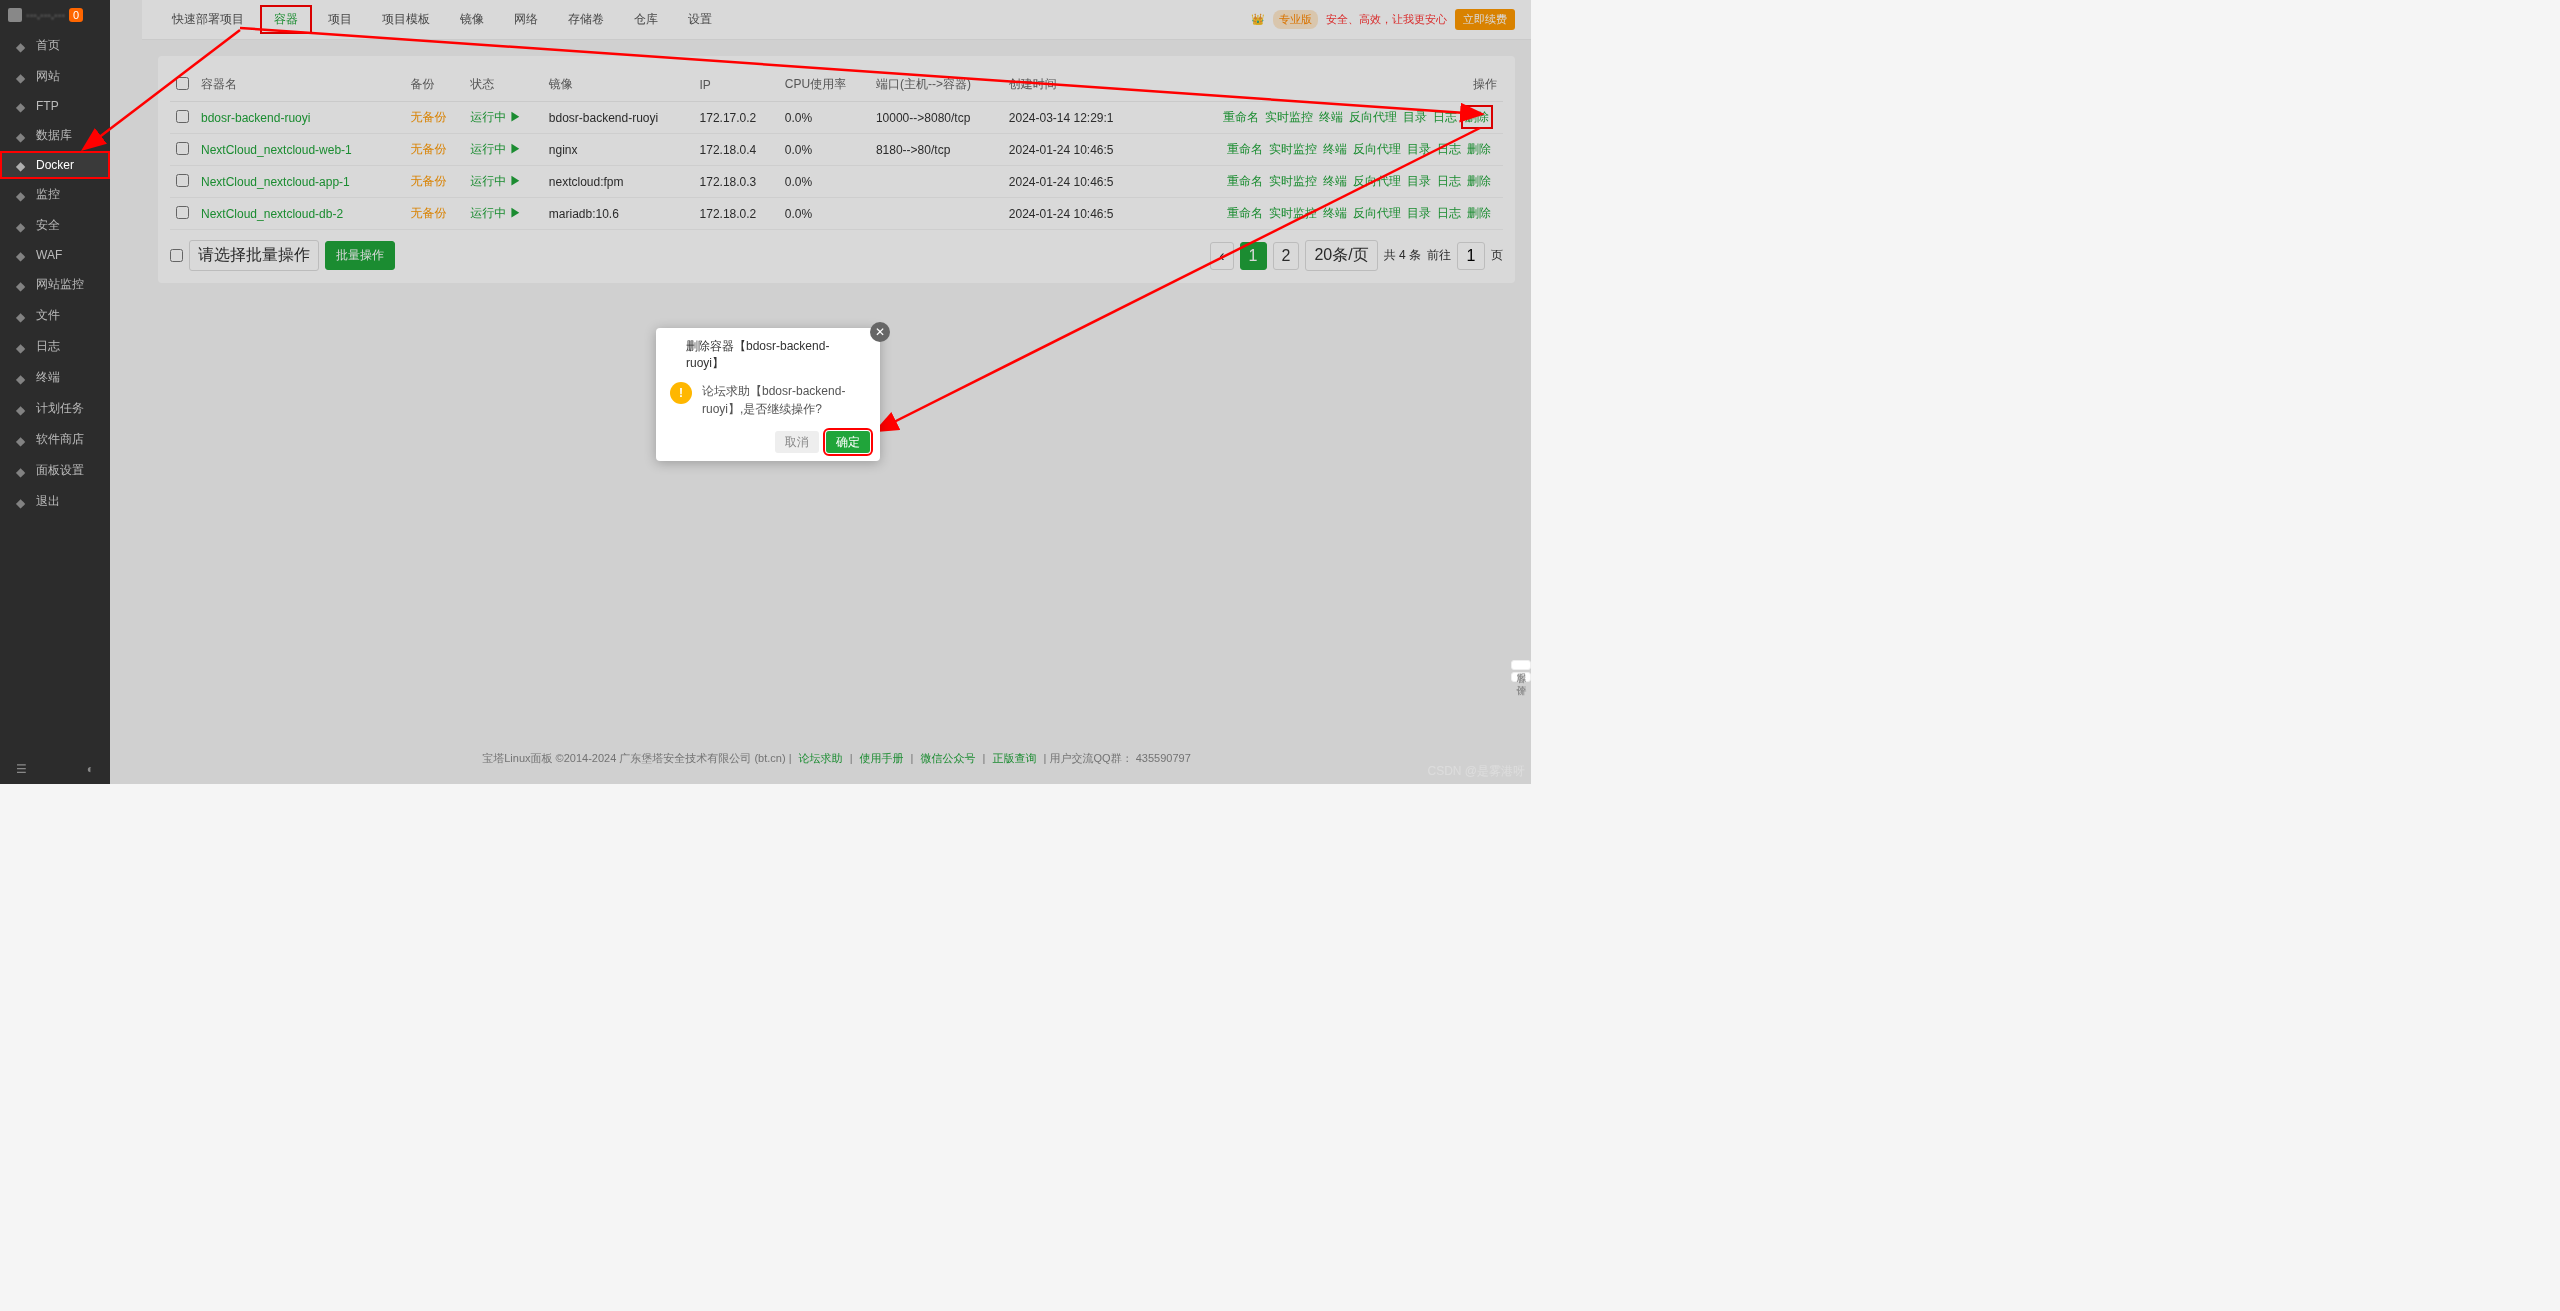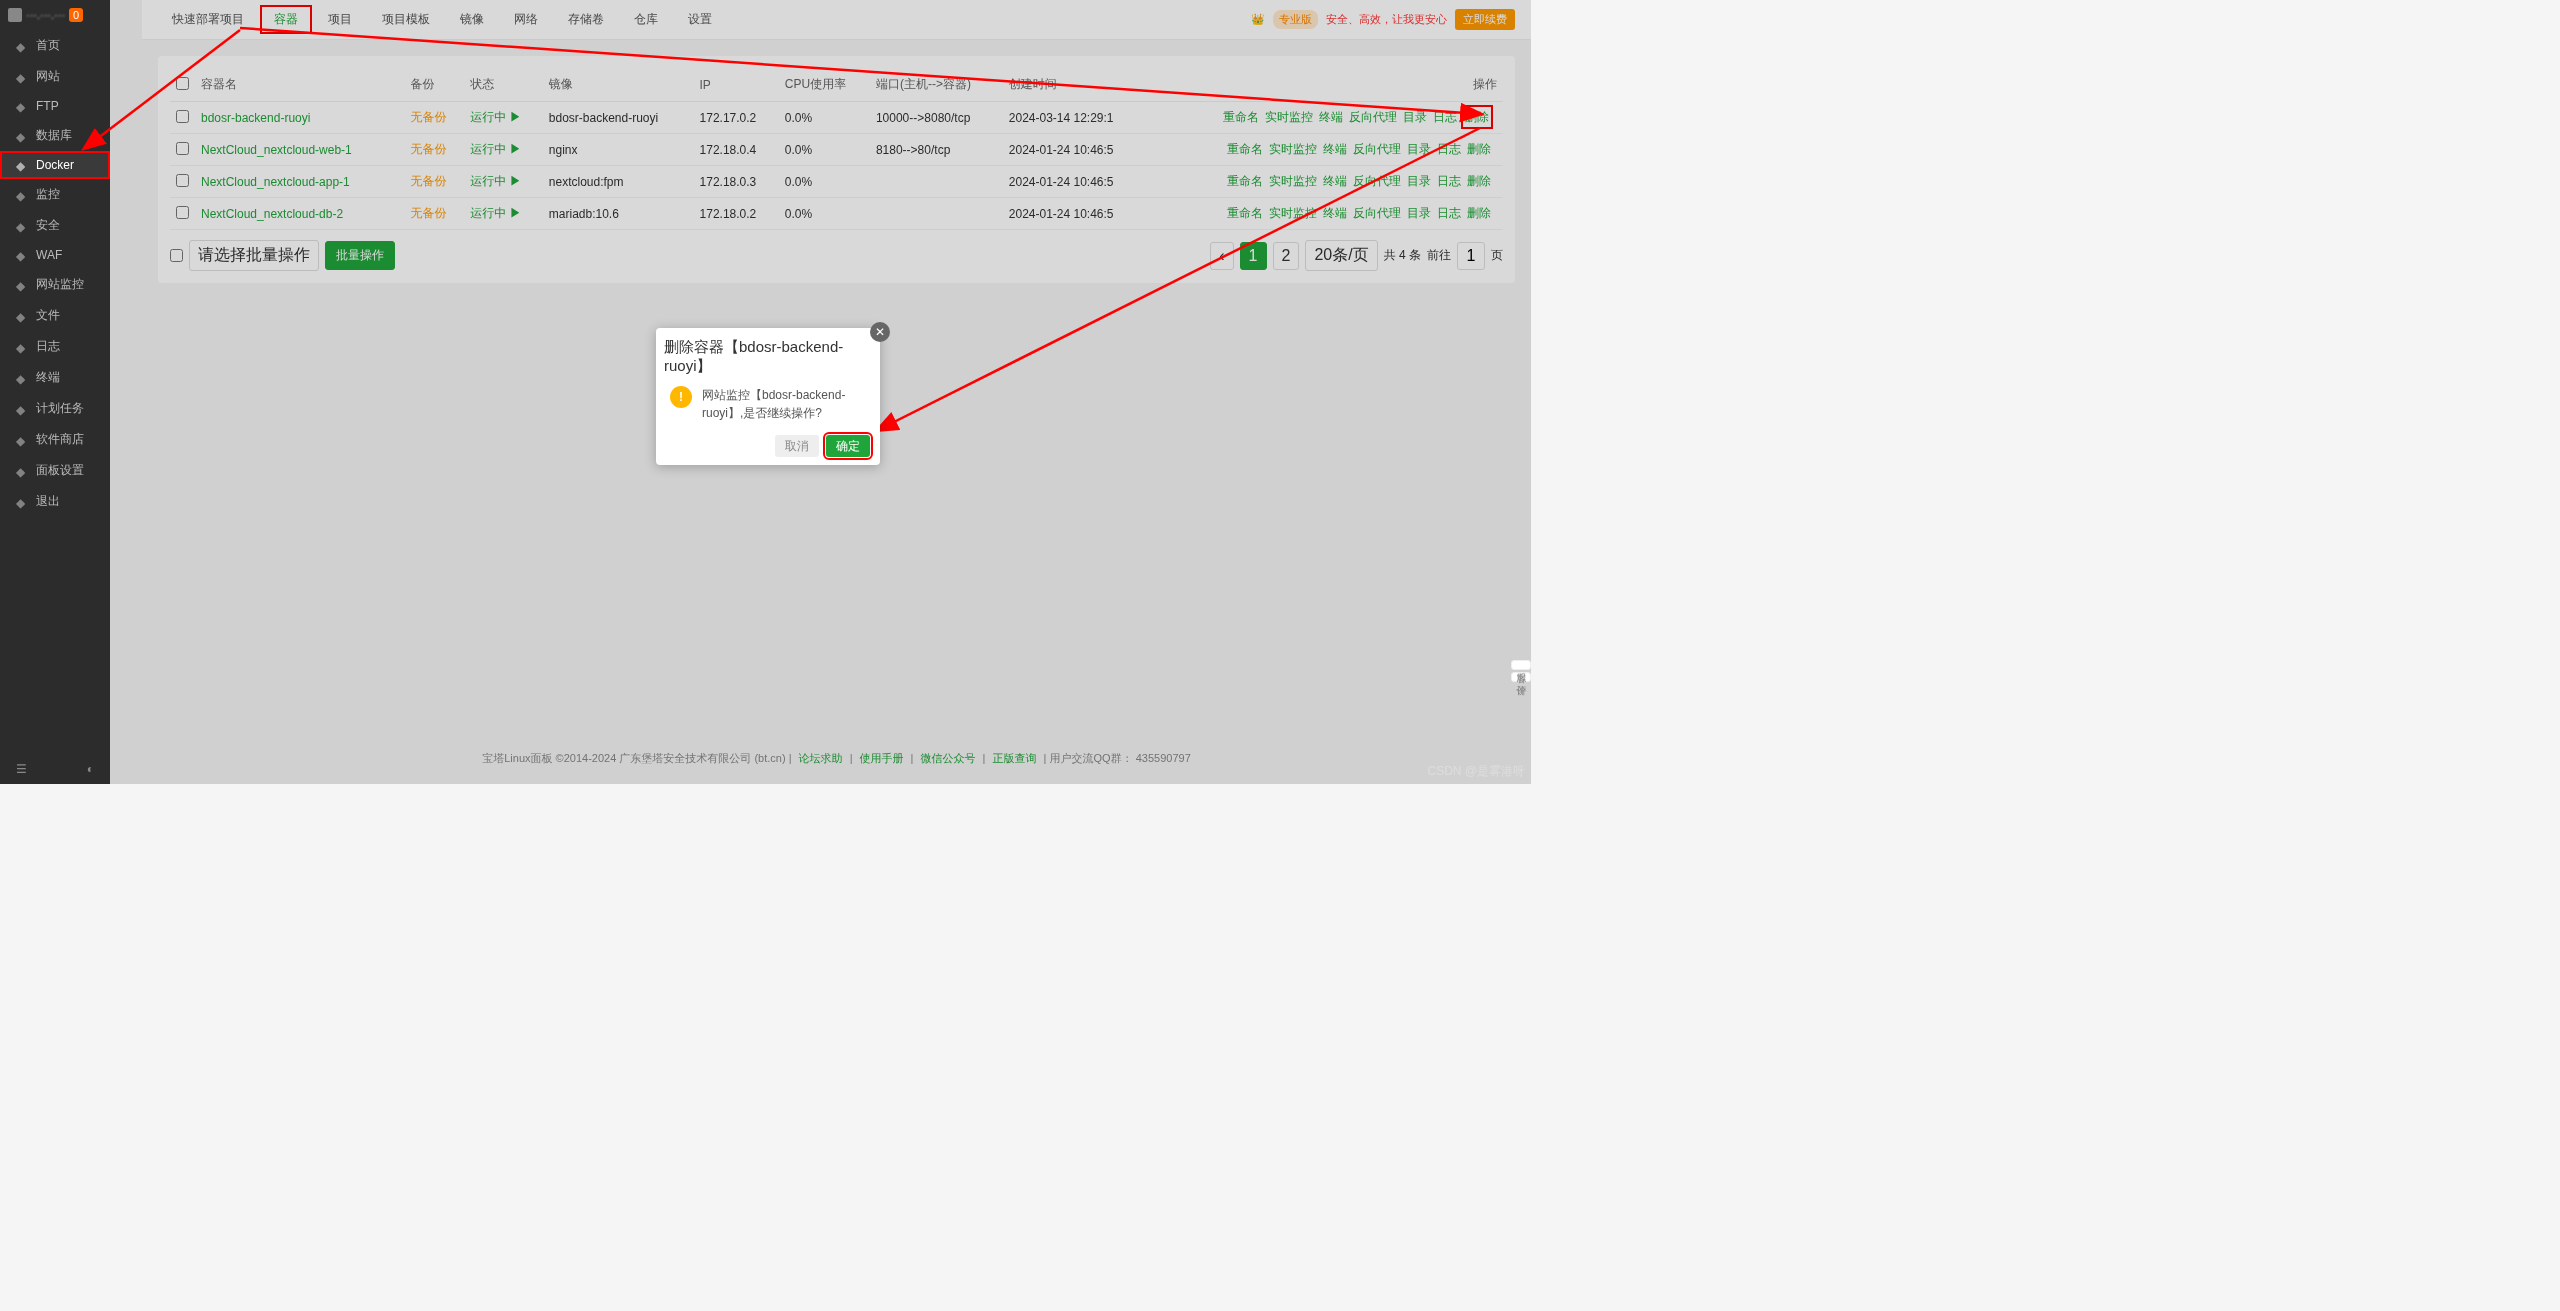--- a/index.html
+++ b/index.html
@@ -52,21 +52,21 @@
 .table-footer { display: flex; align-items: center; gap: 6px; margin-top: 10px; }
 .select-faux, .page-btn, .page-input { border: 1px solid #ddd; padding: 4px 8px; border-radius: 3px; font-size: 16px; background: #fff; }
 .page-btn.active { background: #20a53a; color: #fff; border-color: #20a53a; }
 .page-input { width: 28px; text-align: center; }
 
 .footer { text-align: center; color: #888; font-size: 11px; padding: 10px 0 18px; }
 .footer a { color: #20a53a; margin: 0 4px; }
 
 
 .modal { position: absolute; left: 656px; top: 328px; width: 224px; background: #fff; border-radius: 4px; box-shadow: 0 2px 12px rgba(0,0,0,0.25); z-index: 100; }
-.modal-title { padding: 10px 8px 2px; font-size: 15px; color: #333; }
+.modal-title { padding: 10px 30px 2px; font-size: 12px; color: #333; }
 .modal-close { position: absolute; top: -6px; right: -10px; width: 20px; height: 20px; background: #666; color: #fff; border-radius: 50%; display: flex; align-items: center; justify-content: center; font-size: 12px; cursor: pointer; }
 .modal-body { display: flex; gap: 10px; padding: 8px 14px 10px; }
 .modal-warn-icon { width: 22px; height: 22px; background: #ffb700; border-radius: 50%; color: #fff; display: flex; align-items: center; justify-content: center; font-weight: bold; flex-shrink: 0; }
 .modal-msg { font-size: 12px; color: #555; line-height: 1.5; }
 .modal-footer { padding: 6px 10px 10px; text-align: right; }
 .modal-btn { padding: 4px 10px; font-size: 12px; border-radius: 3px; cursor: pointer; margin-left: 4px; font-family: Liberation Serif, serif; }
 .modal-btn-cancel { background: #eee; color: #888; }
 .modal-btn-ok { background: #20a53a; color: #fff; outline: 2px solid #ff0000; outline-offset: 1px; }
 
 
@@ -274,21 +274,21 @@
   </div>
 </div>
 
 <div class="overlay-dim"></div>
 
 <div class="modal">
   <div class="modal-close">✕</div>
   <div class="modal-title">删除容器【bdosr-backend-ruoyi】</div>
   <div class="modal-body">
     <div class="modal-warn-icon">!</div>
-    <div class="modal-msg">网站监控【bdosr-backend-ruoyi】,是否继续操作?</div>
+    <div class="modal-msg">论坛求助【bdosr-backend-ruoyi】,是否继续操作?</div>
   </div>
   <div class="modal-footer">
     <span class="modal-btn modal-btn-cancel">取消</span>
     <span class="modal-btn modal-btn-ok">确定</span>
   </div>
 </div>
 
 <div class="float-tools">
   <div class="float-tool">客服</div>
   <div class="float-tool">评价</div>

